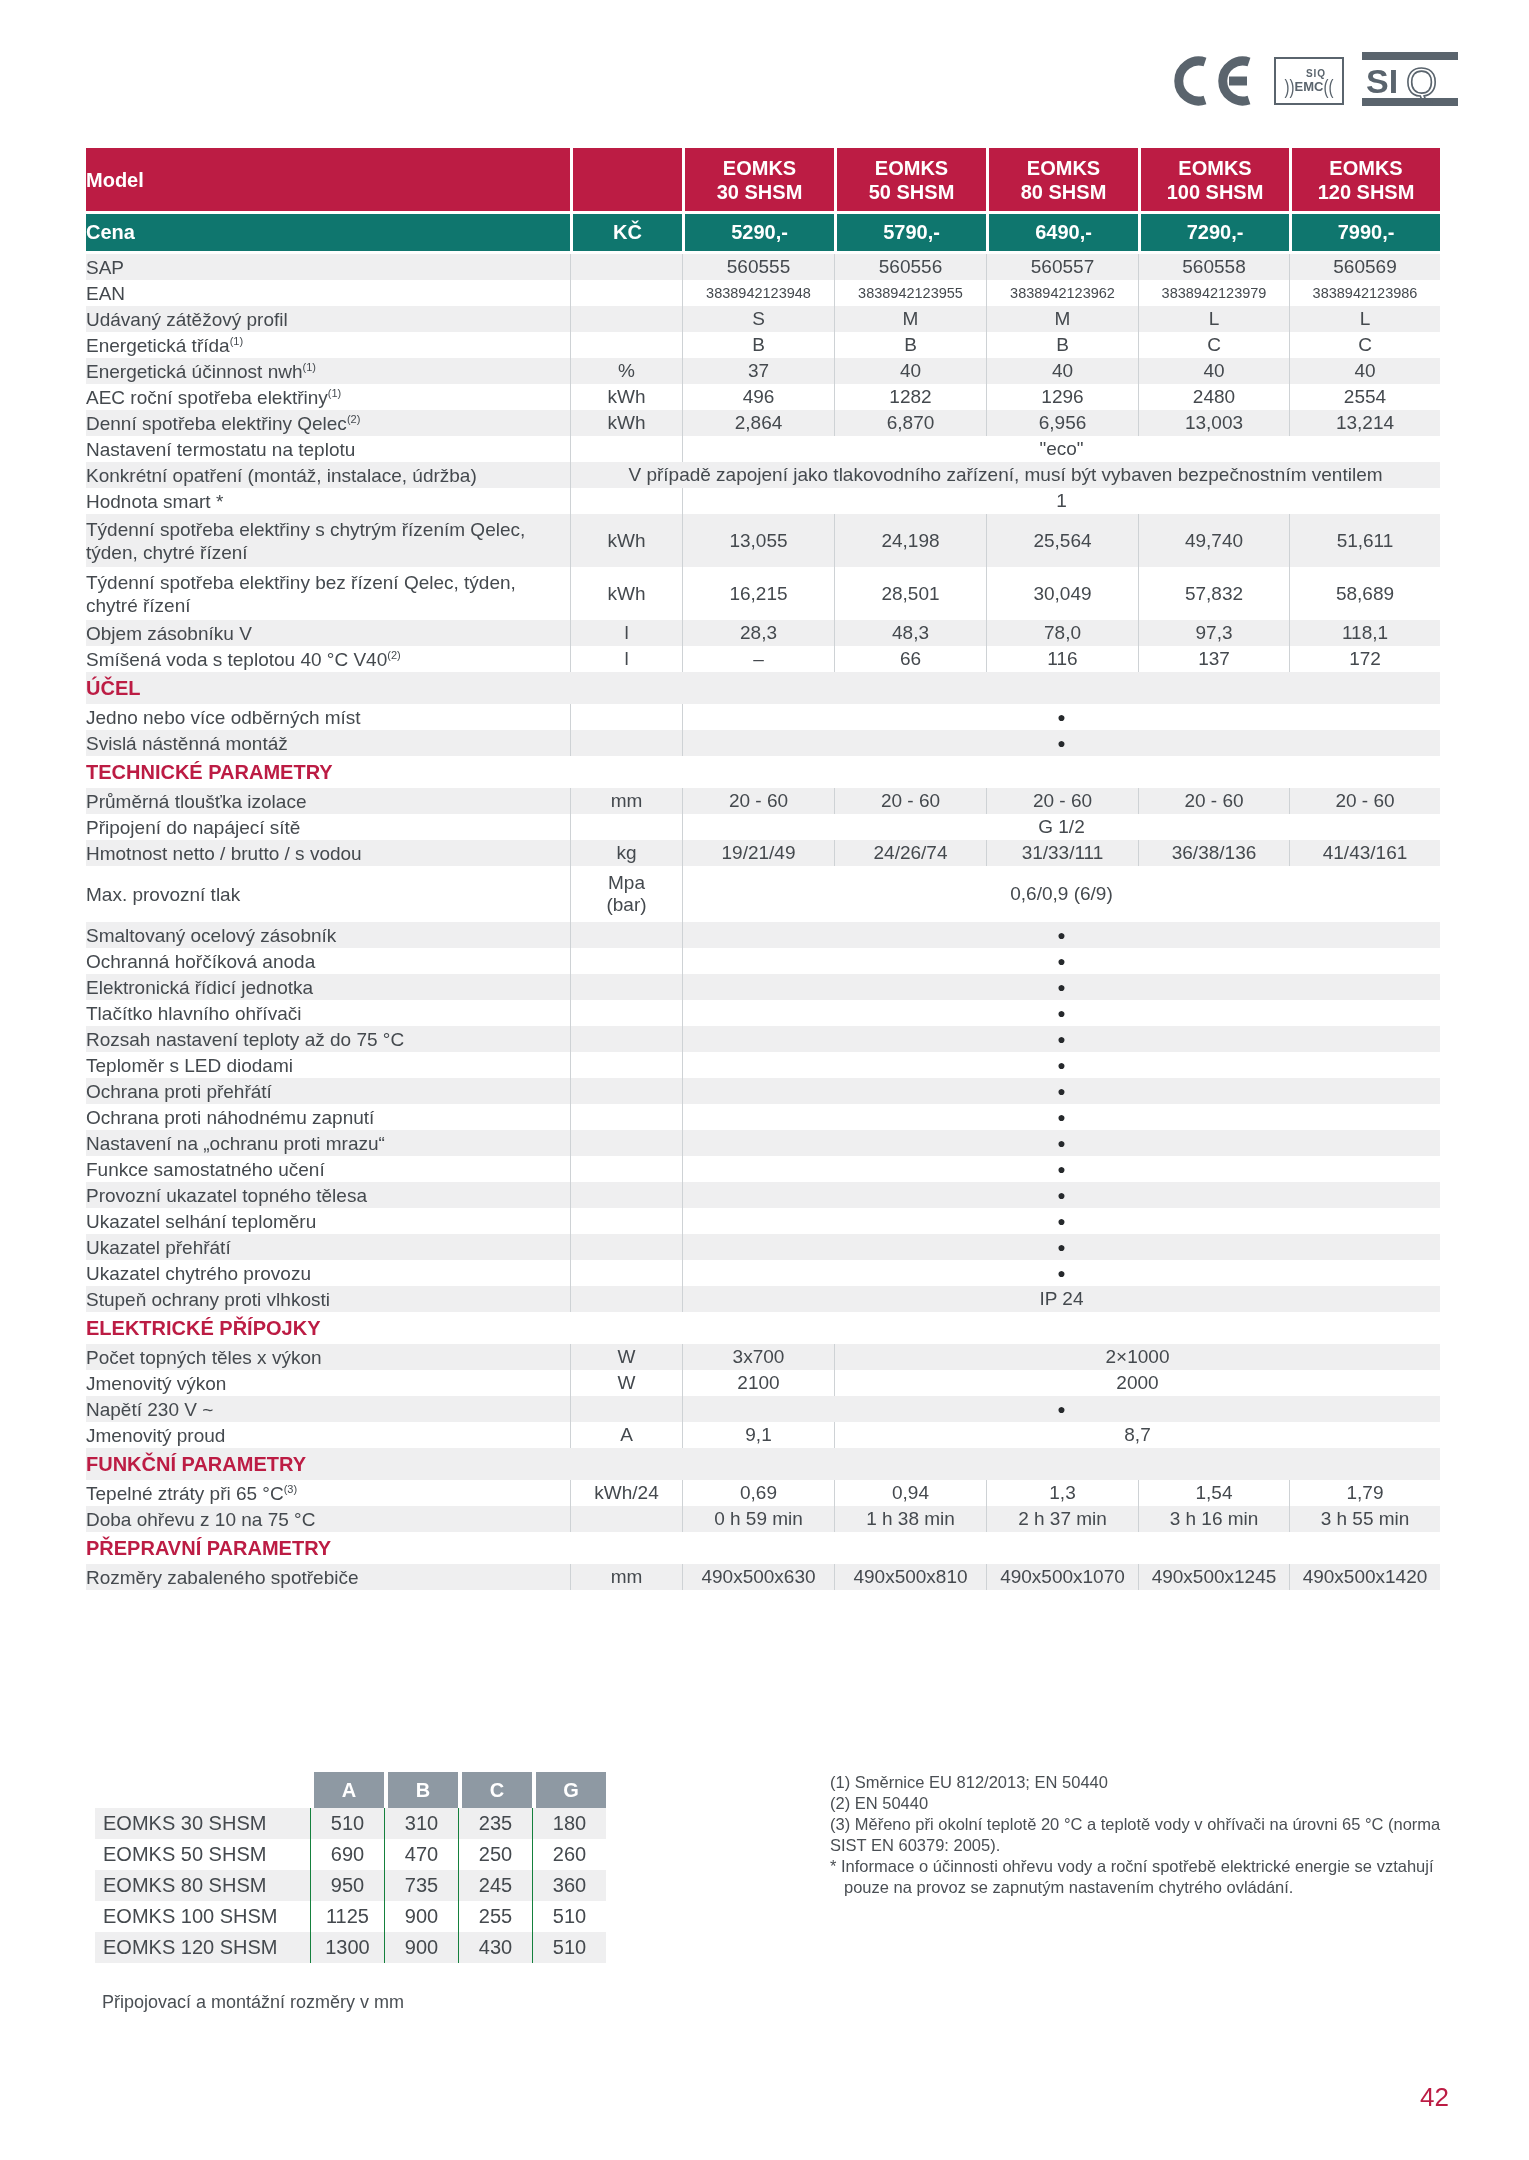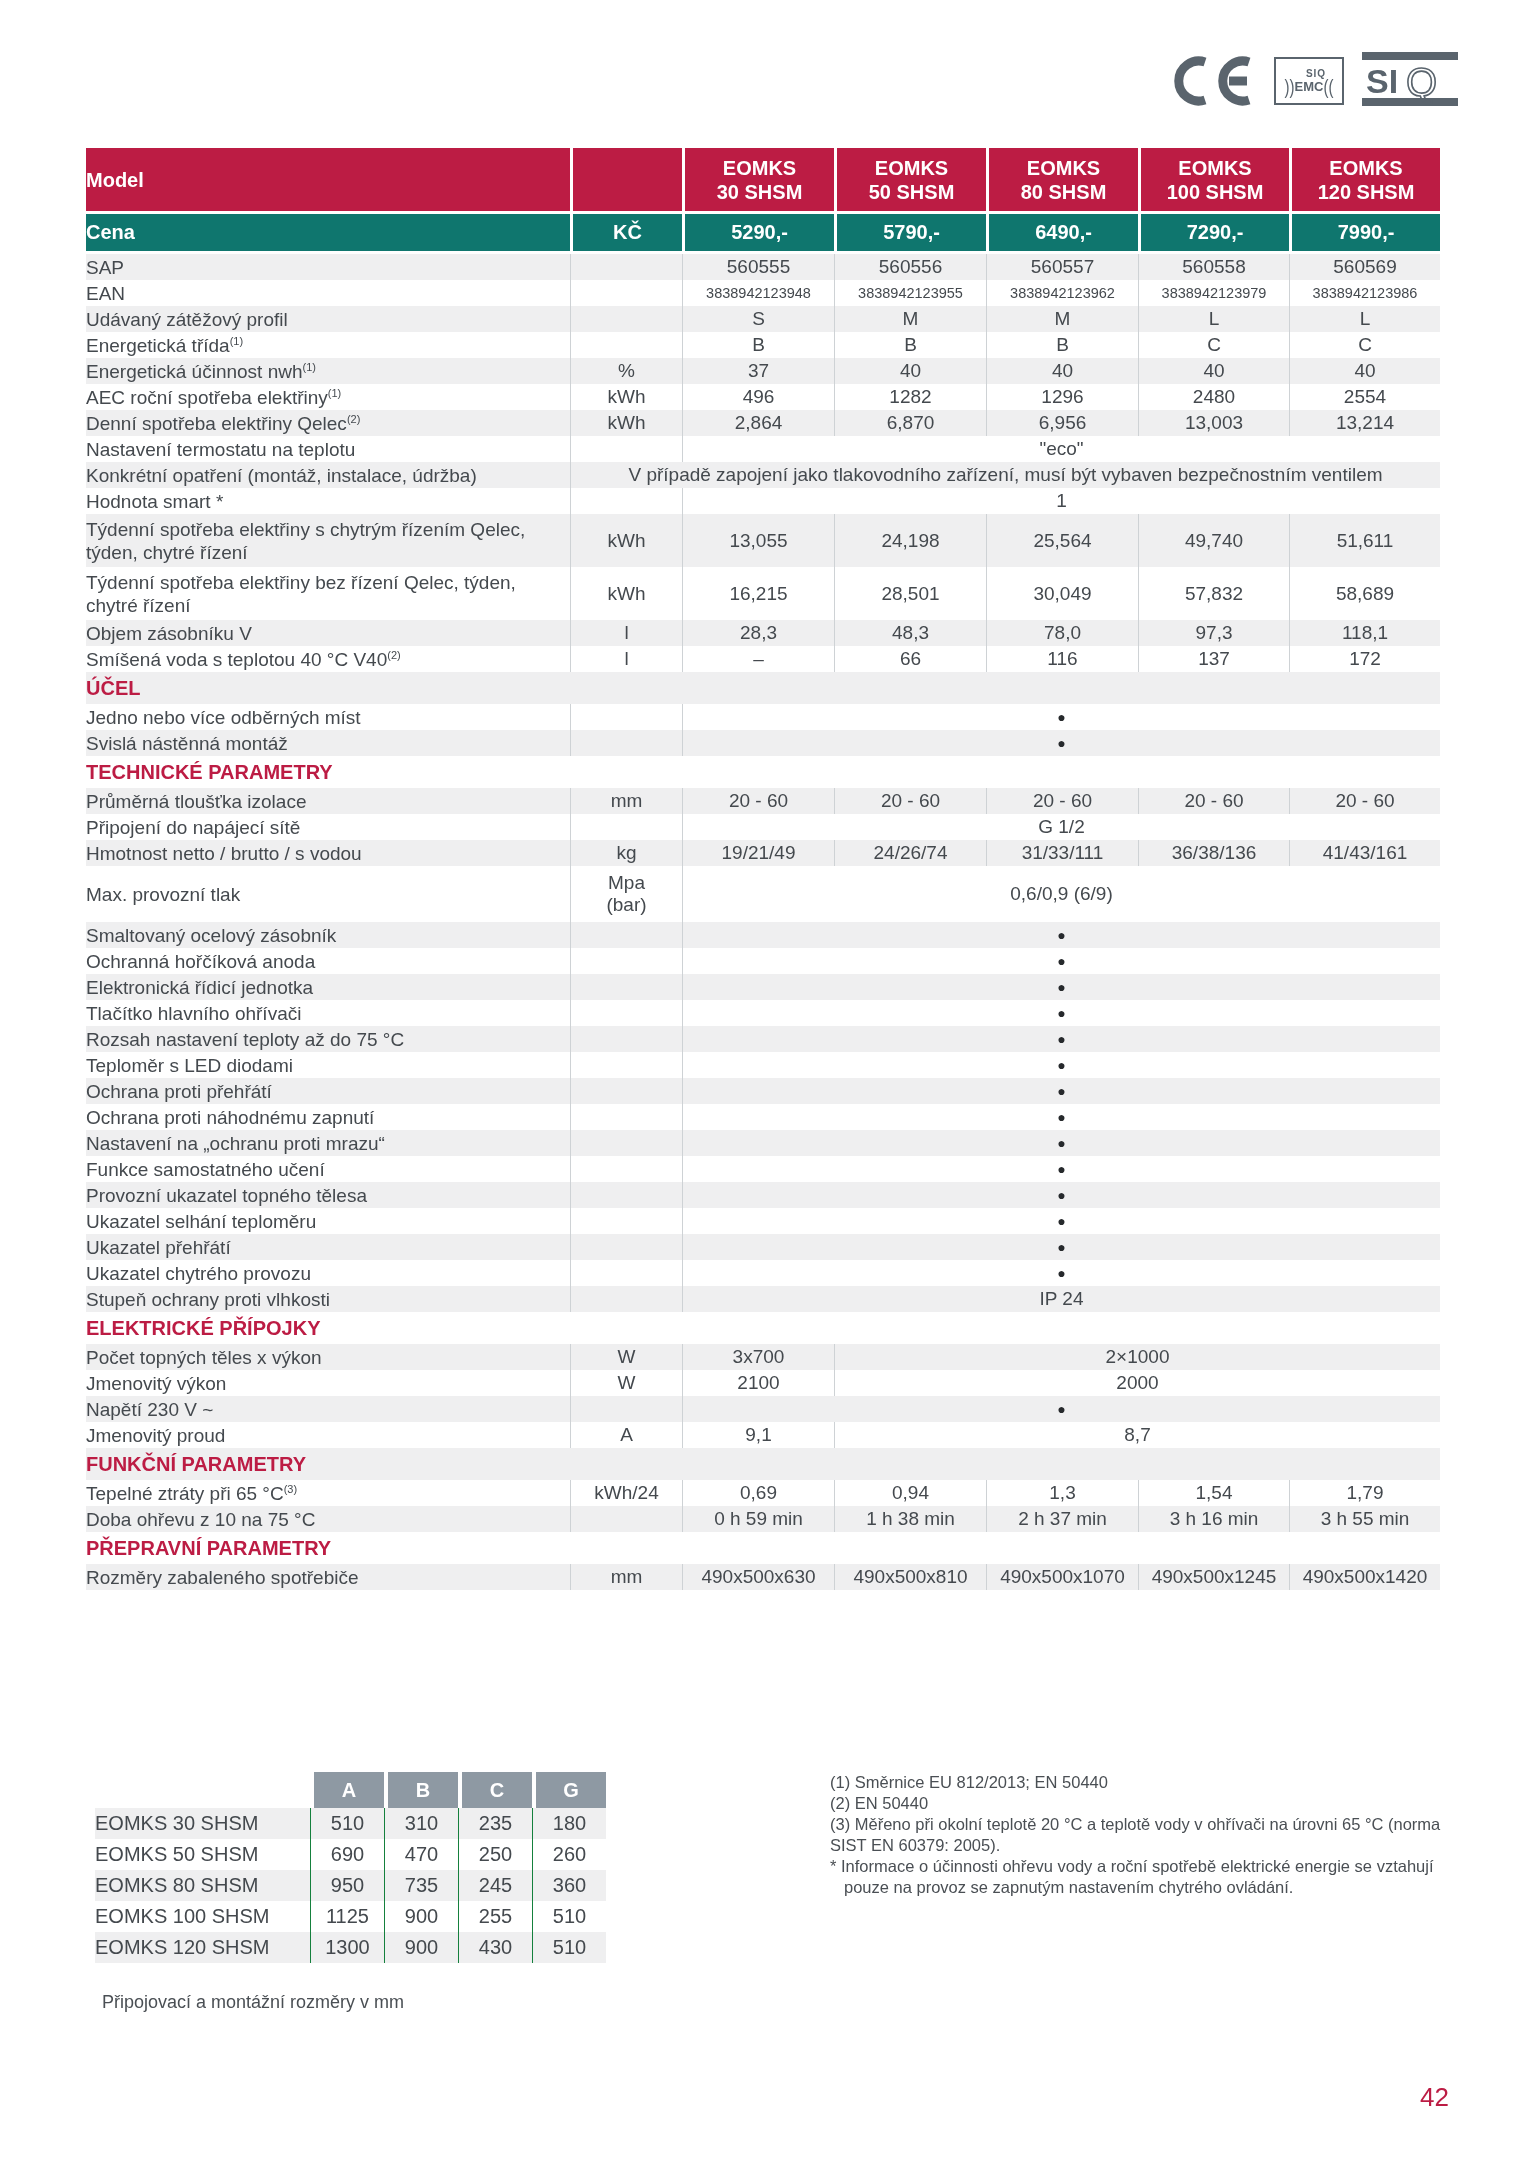--- a/index.html
+++ b/index.html
@@ -41,21 +41,21 @@
   td.lbl span.lab{line-height:23px;}
   sup.sup{font-size:11px;}
 
   
   table.dims{position:absolute;left:95px;top:1772px;border-collapse:separate;border-spacing:0;
              table-layout:fixed;}
   table.dims th,table.dims td{margin:0;padding:0;height:31px;font-size:20px;vertical-align:middle;}
   table.dims th.dh{background:#8e99a3;color:#fff;font-weight:bold;height:36px;text-align:center;
                    border-left:4px solid #fff;}
   table.dims th.dcorner{background:transparent;}
-  table.dims td.dlbl{text-align:left;}
+  table.dims td.dlbl{text-align:left;padding-left:8px;}
   table.dims td.dval{text-align:center;border-left:1px solid #15803d;}
   table.dims tr.shade td{background:#efeff0;}
   .dims-caption{position:absolute;left:102px;top:1992px;font-size:18px;color:#4a4f54;}
 
   
   .notes{position:absolute;left:830px;top:1772px;width:630px;font-size:16.5px;
          line-height:21px;color:#4a4f54;}
   .notes .note{margin:0;}
   .notes .hang{padding-left:14px;text-indent:-14px;}
 

